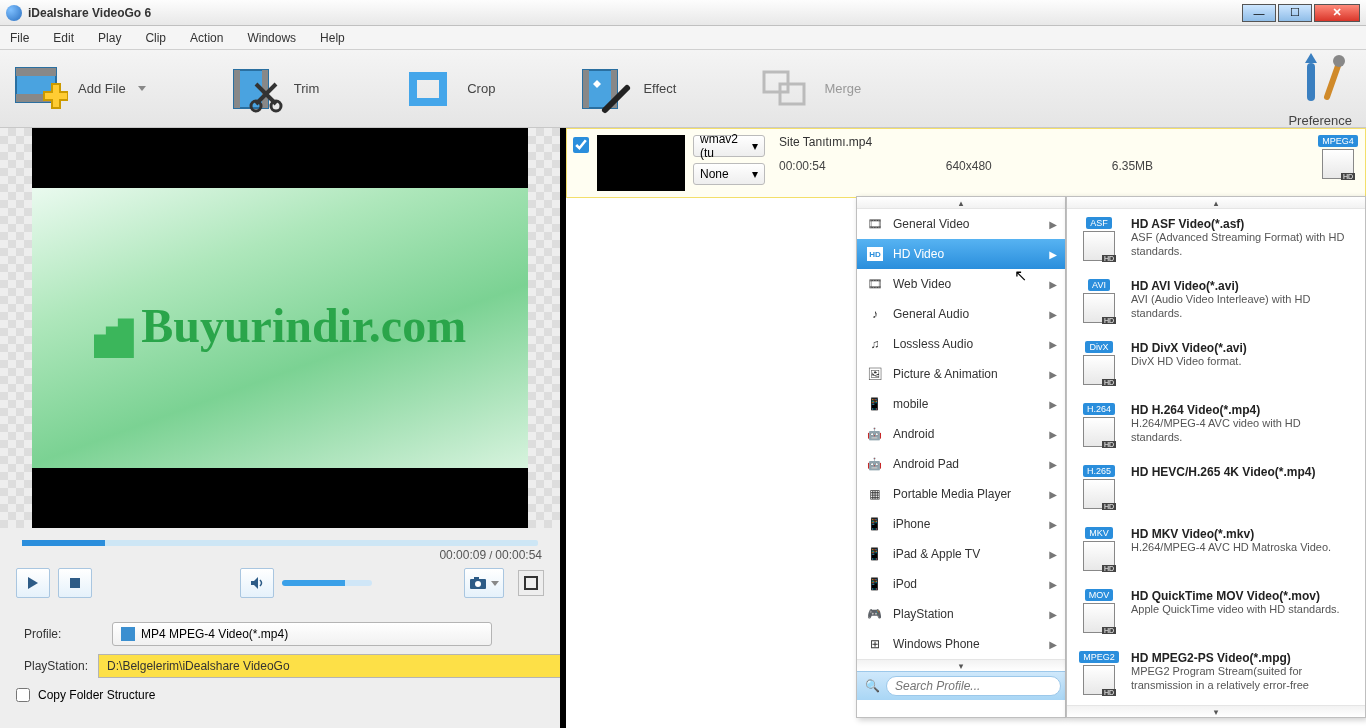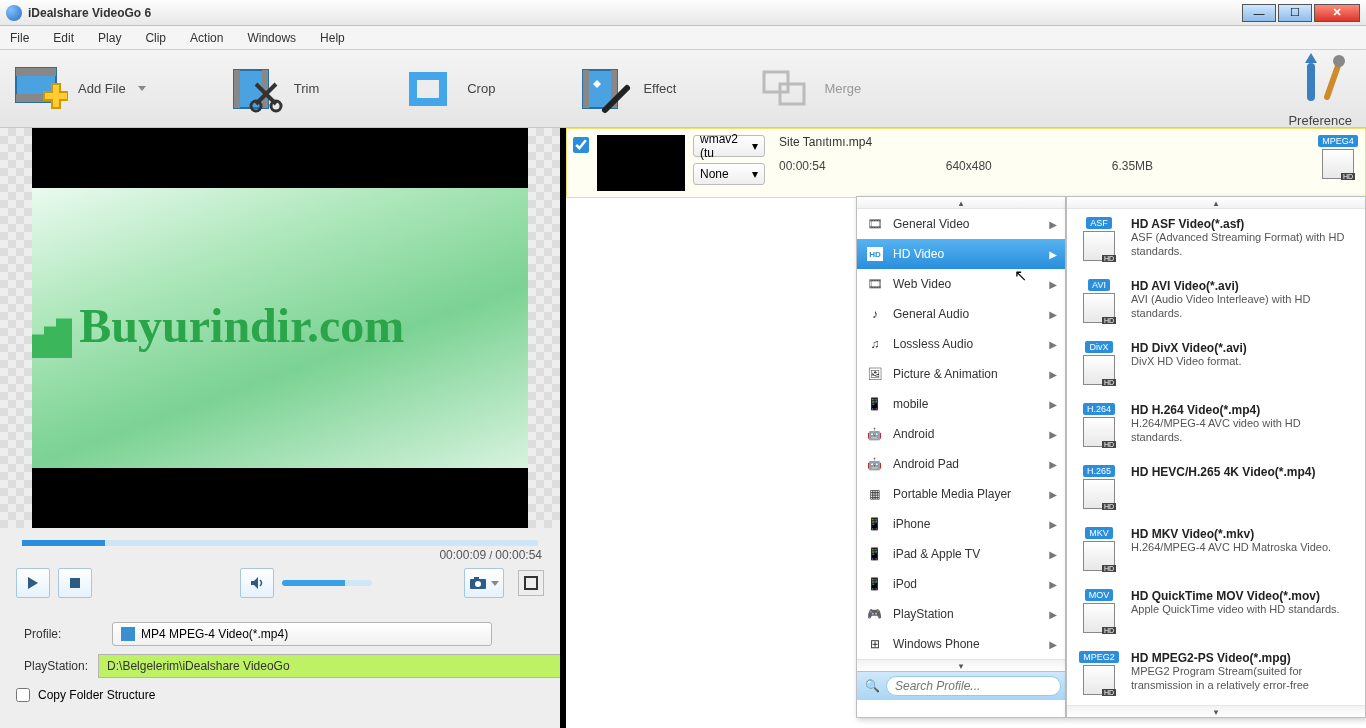--- a/index.html
+++ b/index.html
@@ -35,21 +35,21 @@
 .left { width: 560px; padding: 0; background: #eee; }
 .right { flex: 1; background: #fff; position: relative; border-left: 6px solid #000000; }
 
 
 .preview-wrap { position: relative; width: 560px; height: 400px; background-image:
   linear-gradient(45deg,#ddd 25%,transparent 25%),linear-gradient(-45deg,#ddd 25%,transparent 25%),
   linear-gradient(45deg,transparent 75%,#ddd 75%),linear-gradient(-45deg,transparent 75%,#ddd 75%);
   background-size: 16px 16px; background-position: 0 0,0 8px,8px -8px,-8px 0; }
 .preview-vid { position: absolute; left: 32px; top: 0; width: 496px; height: 400px; background:#000; }
 .preview-content { position:absolute; left:0; top:60px; width:100%; height:280px;
-  background: linear-gradient(160deg,#eafaef 0%, #aee7bb 30%, #7bd293 60%, #d7f3de 100%); display:flex; align-items:center; }
+  background: linear-gradient(160deg,#eafaef 0%, #aee7bb 30%, #7bd293 60%, #d7f3de 100%); display:flex; align-items:center; justify-content:center; }
 .brand-text { font-size: 48px; font-weight: 700; color: #2aa54a; font-family: Georgia, serif; }
 .brand-logo { display:inline-block; width:40px; height:40px; background:#3bb65b; margin-right:4px; vertical-align:middle;
   clip-path: polygon(0 100%,0 40%,30% 40%,30% 20%,60% 20%,60% 0,100% 0,100% 100%); }
 
 
 .seekbar { margin: 12px 22px 2px 22px; height: 6px; background:#cde6f5; position: relative; border-radius:2px; }
 .seekbar .pos { position:absolute; left:0; top:0; height:100%; width:16%; background:#2b8edc; }
 .timecodes2 { text-align:right; margin: 0 18px 6px 0; color:#555; font-size:11px;}
 .controls { display:flex; align-items:center; gap:8px; margin: 4px 16px 10px 16px; }
 .ctrl-btn { width:34px; height:30px; border:1px solid #a9c6e0; background:linear-gradient(#fff,#e5f1fb); display:flex;align-items:center;justify-content:center; border-radius:2px;}
@@ -59,21 +59,21 @@
 .spacer-flex { flex:1; }
 .snap-btn { width:40px; height:30px; border:1px solid #a9c6e0; background:linear-gradient(#fff,#e5f1fb); display:flex;align-items:center;justify-content:center; border-radius:2px; gap:2px;}
 .full-btn { width:26px; height:26px; border:1px solid #bbb; display:flex;align-items:center;justify-content:center; margin-left:6px;}
 
 
 .form-rows { padding: 6px 16px; }
 .form-row { display:flex; align-items:center; gap:10px; margin: 8px 8px; }
 .form-label { width: 78px; color:#333; }
 .combo { flex:0 0 380px; height:24px; border:1px solid #b4b4b4; border-radius:3px; background:linear-gradient(#fff,#f1f1f1); display:flex; align-items:center; padding:0 8px; gap:6px; }
 .combo .mini-icon { width:14px; height:14px; background:#3b8fd0; display:inline-block; }
-.path-input { flex:0 0 520px; height:24px; border:1px solid #b4b4b4; background:#bef264; padding:0 8px; display:flex; align-items:center; color:#333;}
+.path-input { flex:0 0 520px; height:24px; border:1px solid #b4b4b4; background:#fde047; padding:0 8px; display:flex; align-items:center; color:#333;}
 .check-row { display:flex; align-items:center; gap:8px; margin:10px 0; }
 .check-row input { width:14px; height:14px; }
 
 
 .file-row { display:flex; align-items:flex-start; padding:6px; border:1px solid #f3df6a; background:#fffef2; gap:8px; }
 .file-chk { width:16px; height:16px; accent-color:#2a8edc; margin-top:2px;}
 .thumb { width:88px; height:56px; background:#000; }
 .file-ctls { display:flex; flex-direction:column; gap:6px; }
 .mini-combo { width:72px; height:22px; border:1px solid #bbb; border-radius:3px; background:linear-gradient(#fff,#eee); font-size:11px; padding:0 6px; display:flex; align-items:center; justify-content:space-between;}
 .file-meta { flex:1; display:flex; flex-direction:column; gap:10px; padding-left:6px; }

